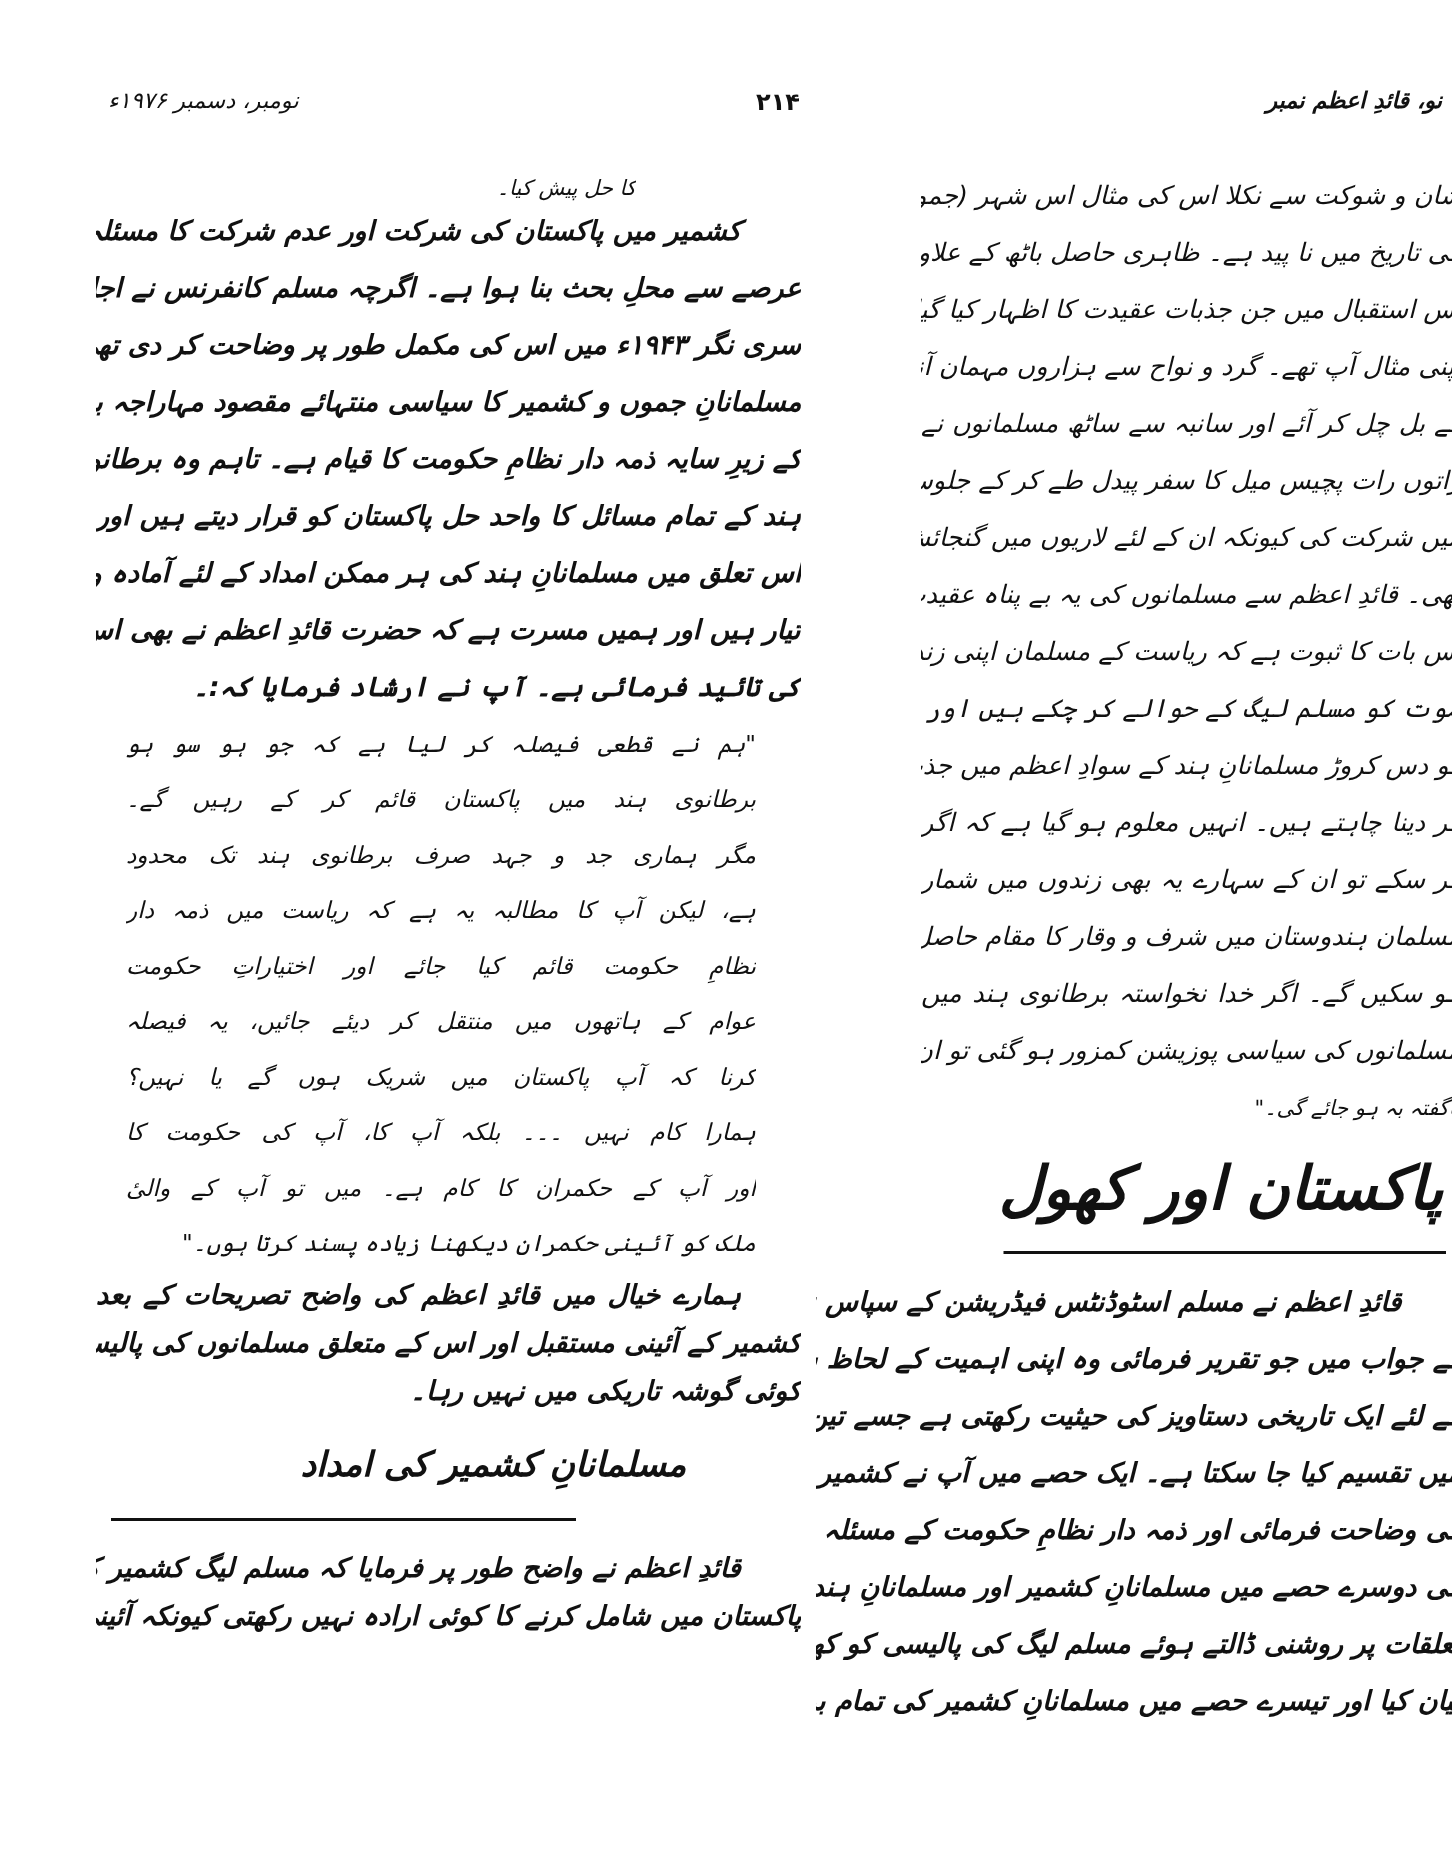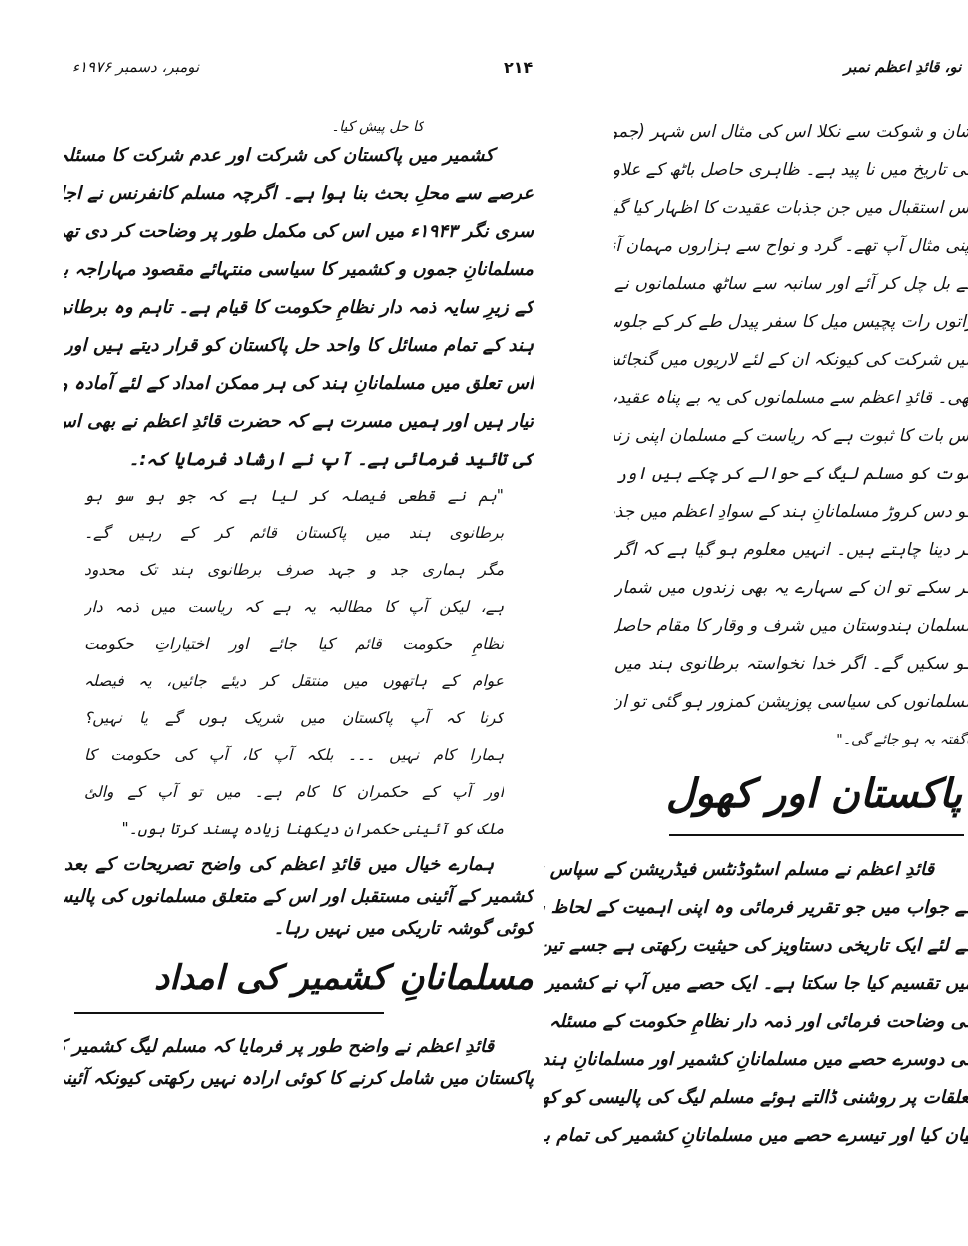--- a/index.html
+++ b/index.html
@@ -21,21 +21,21 @@
     .para .line { text-align-last: justify; }
     .para .line.last { text-align-last: right; }
     .bold .line { font-weight: bold; font-size: 18px; }
     .small .line { font-size: 14px; height: 28px; line-height: 28px; }
     .quote { margin-right: 30px; margin-left: 20px; }
     .quote .line { font-size: 15.5px; height: 37px; line-height: 37px; }
     .indent-first .line:first-child { padding-right: 40px; }
 
     .heading { font-family: "DejaVu Serif", serif; font-weight: bold; text-align: center; }
     .heading-right { font-size: 40px; height: 62px; line-height: 62px; margin-top: 4px; padding-left: 40px; }
-    .heading-left { font-size: 34px; height: 58px; line-height: 58px; margin-top: 4px; padding-left: 60px; text-align: right; }
+    .heading-left { font-size: 23px; height: 58px; line-height: 58px; margin-top: 4px; padding-left: 60px; }
     .rule { height: 0; border-top: 2px solid #111; }
     .rule-right { margin: 10px 10px 14px 55px; }
     .rule-left { margin: 6px 150px 16px 10px; }
 
     .urdu-date { unicode-bidi: plaintext; }
   </style>
 </head>
 <body>
 
 <div class="page">

